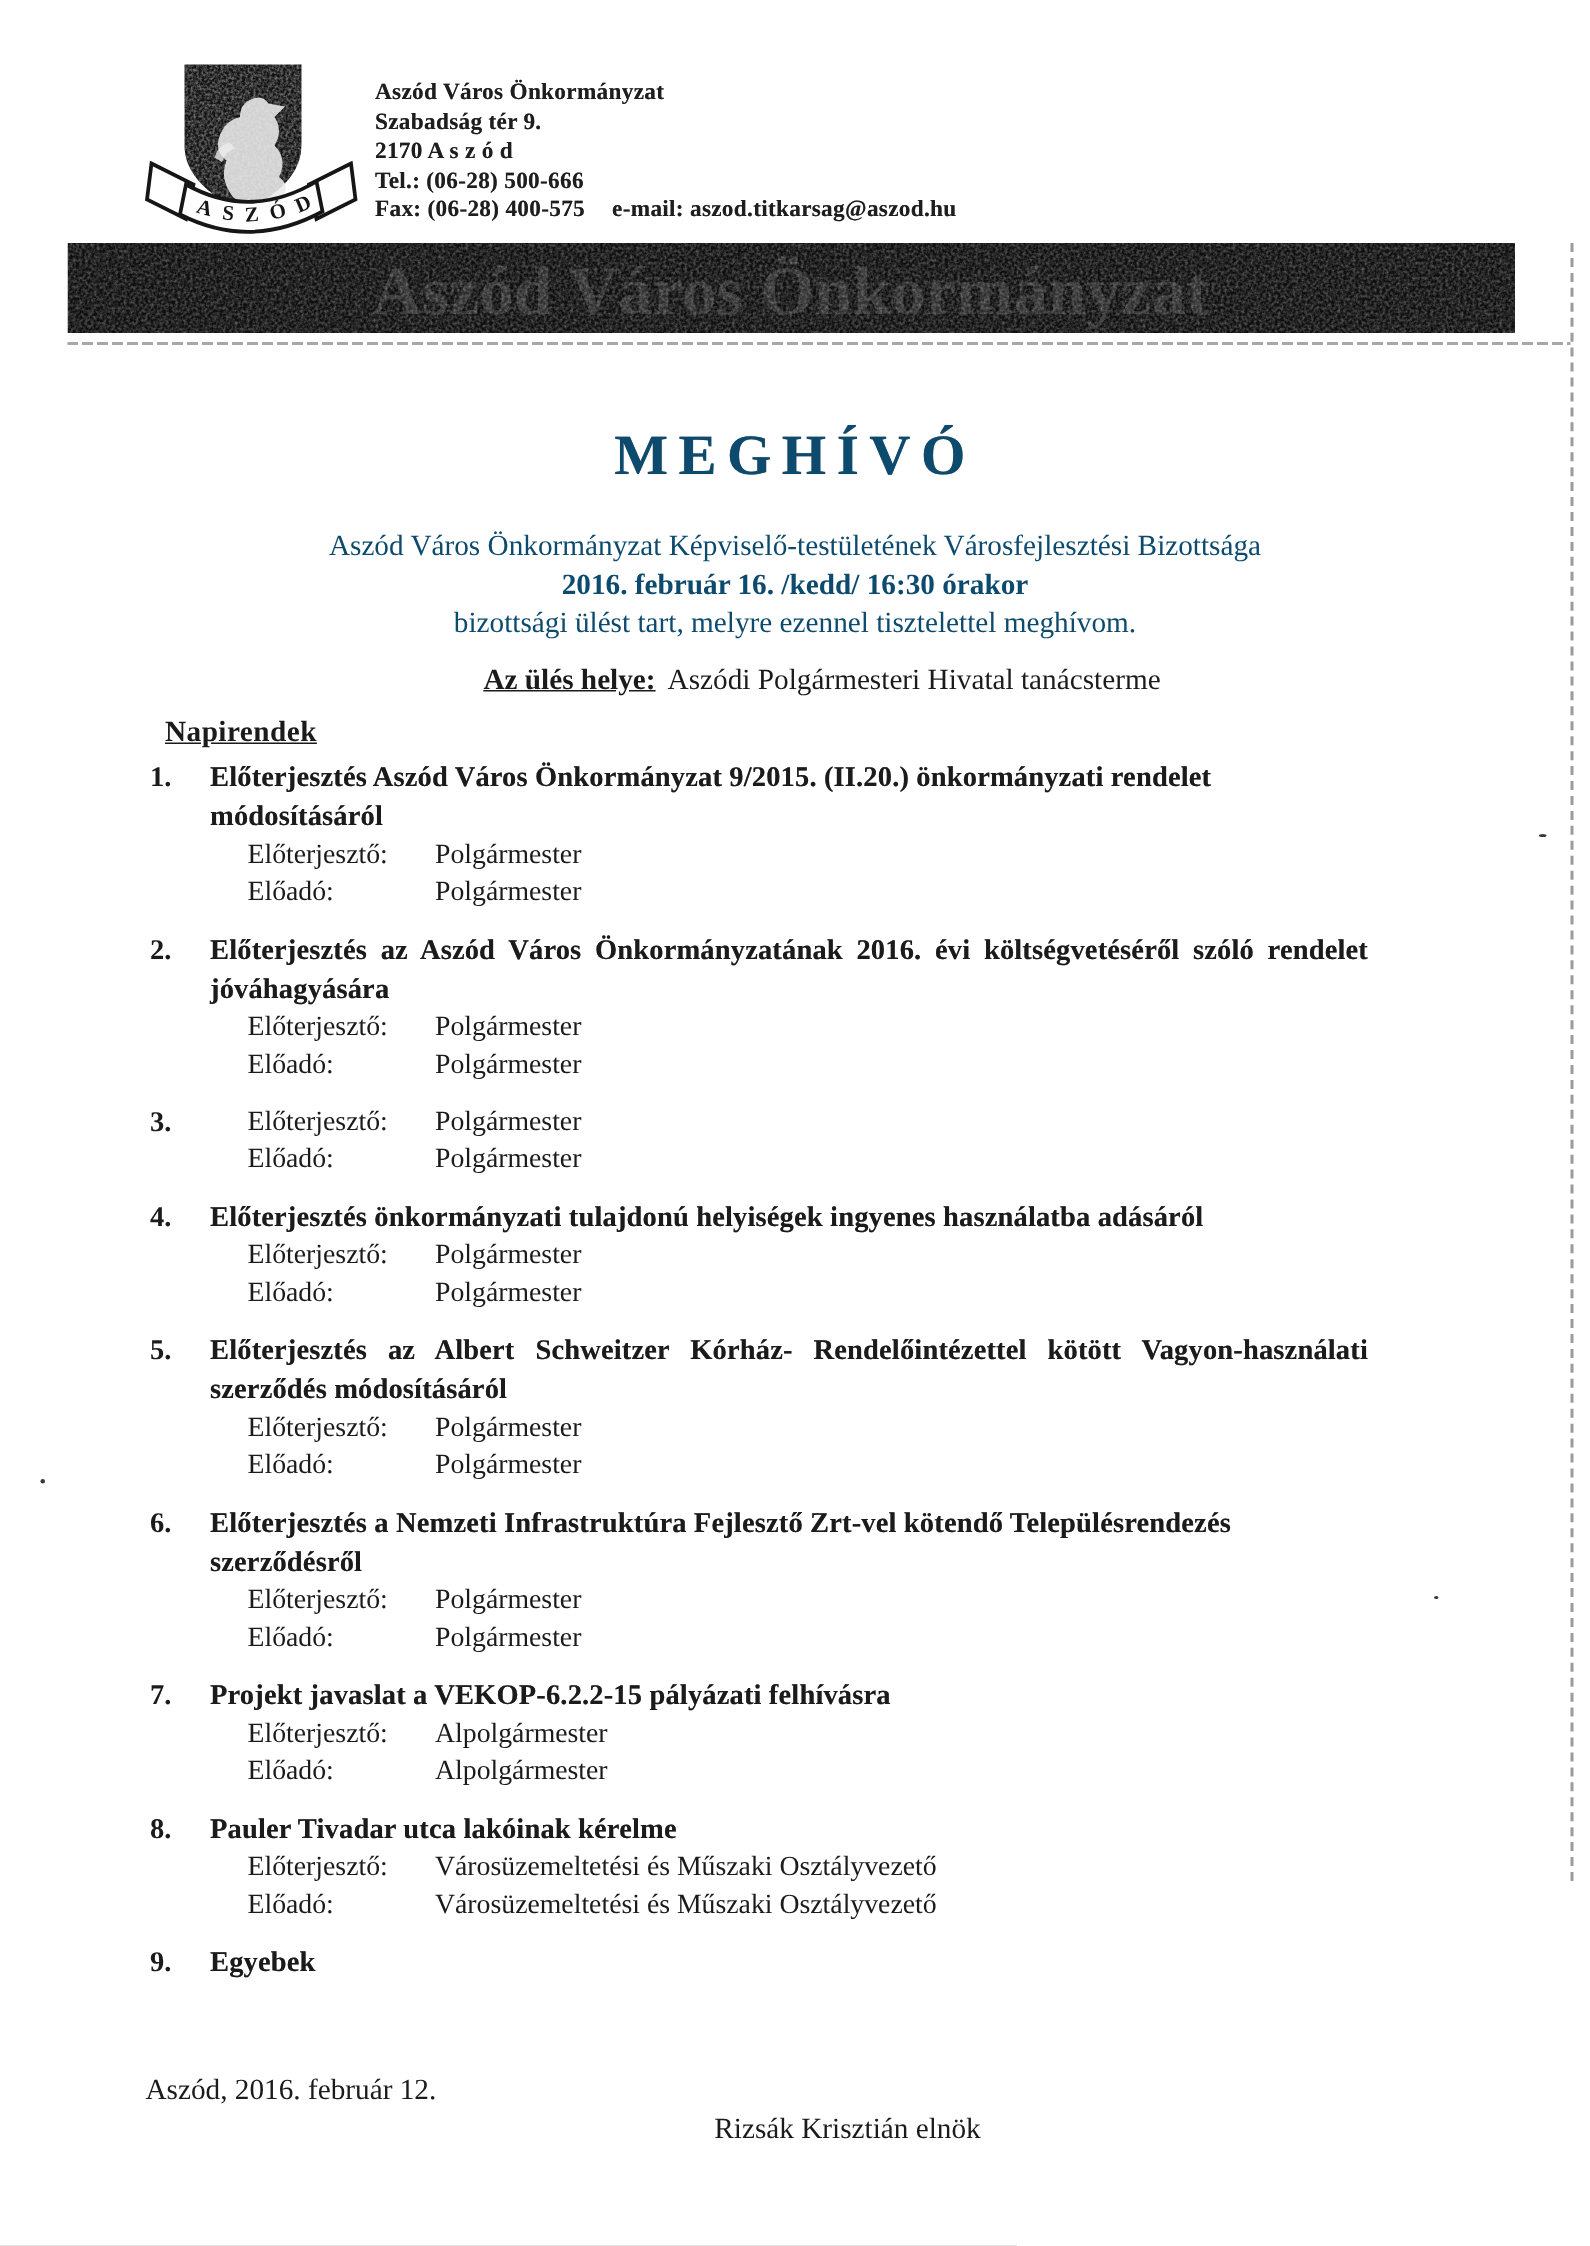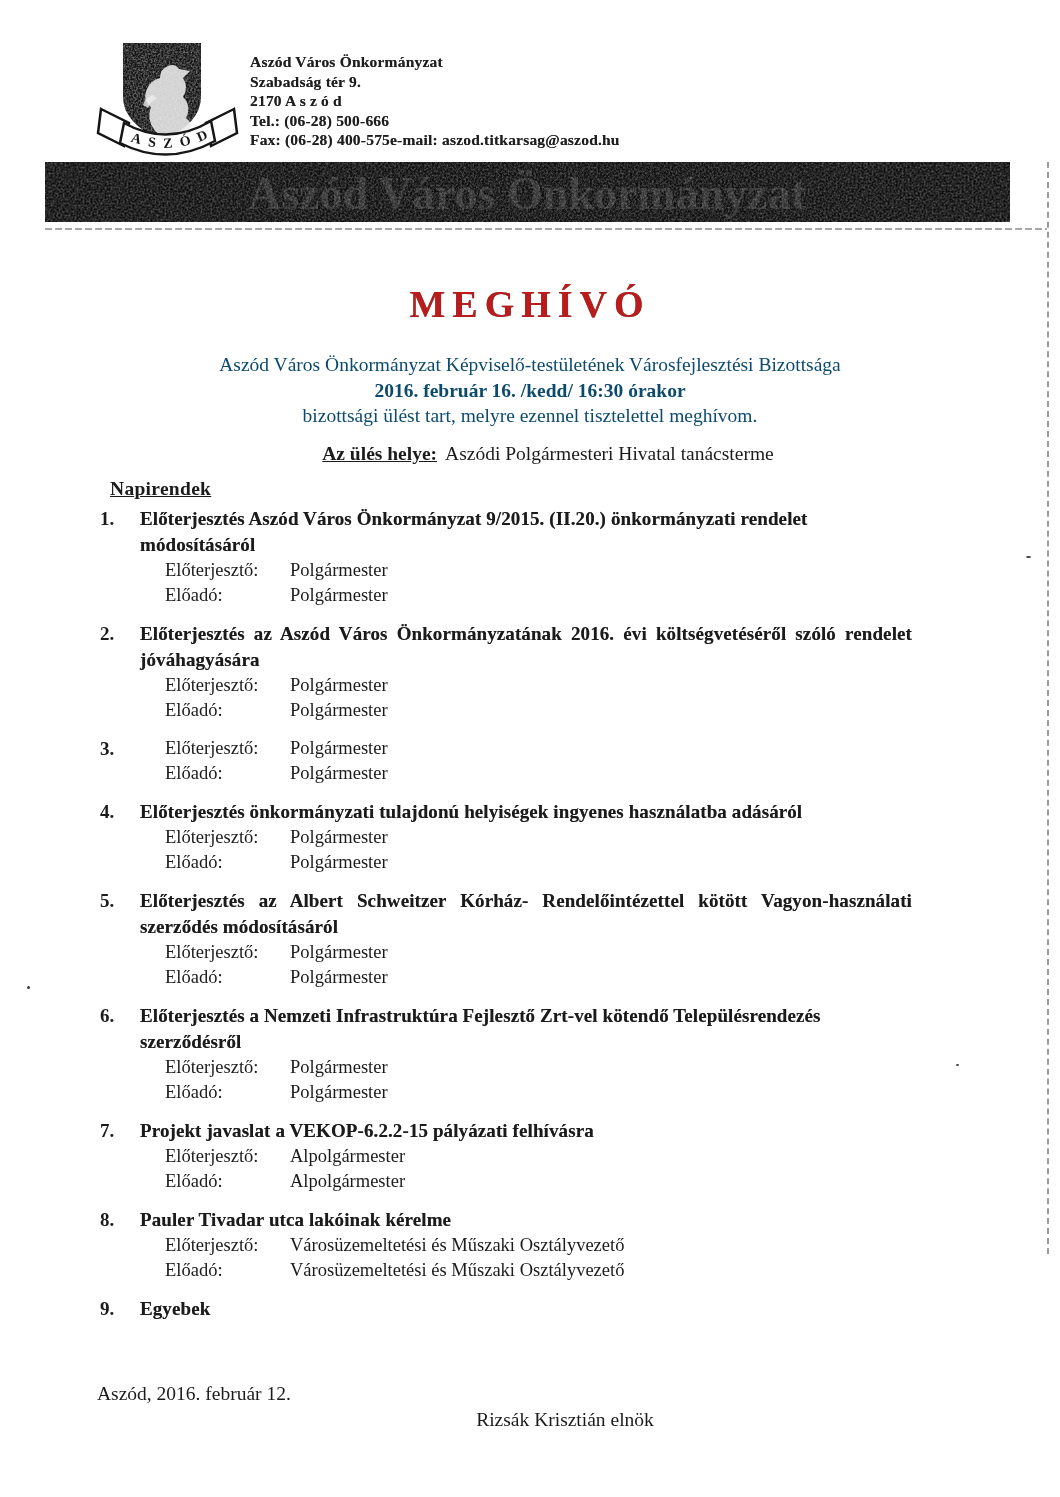--- a/index.html
+++ b/index.html
@@ -14,34 +14,34 @@
     margin:0 auto;
   }
   
   .logo { position:absolute; left:95px; top:38px; width:145px; height:124px; }
   .lh-text {
     position:absolute; left:250px; top:52px;
     font-weight:bold; font-size:15.5px; line-height:19.5px;
     color:#1e1e1e; letter-spacing:.2px;
     text-shadow:0 0 .4px rgba(0,0,0,.55);
   }
-  .lh-email { }
+  .lh-email { margin-left:18px; }
   
   .banner { position:absolute; left:45px; top:159px; width:965px; height:66px; }
   .banner svg { display:block; width:100%; height:100%; }
   .banner-underline {
     position:absolute; left:45px; top:228px; width:1002px; height:2px;
     background:repeating-linear-gradient(90deg,#8a8a8a 0 7px, transparent 7px 10px);
     opacity:.75;
   }
   
   .doc-title {
     position:absolute; top:282px; left:0; width:1060px;
     text-align:center; font-size:38px; font-weight:bold;
-    letter-spacing:7px; color:#b91c1c;
+    letter-spacing:7px; color:#0c4a6e;
     text-shadow:0 0 .5px rgba(0,0,0,.6);
   }
   .intro {
     position:absolute; top:352px; left:0; width:1060px;
     text-align:center; font-size:19.5px; line-height:25.5px; color:#0c4a6e;
   }
   .intro .bold { font-weight:bold; }
   .location {
     position:absolute; top:443px; left:0; width:1060px;
     text-align:center; font-size:19.5px;padding-left:36px;

